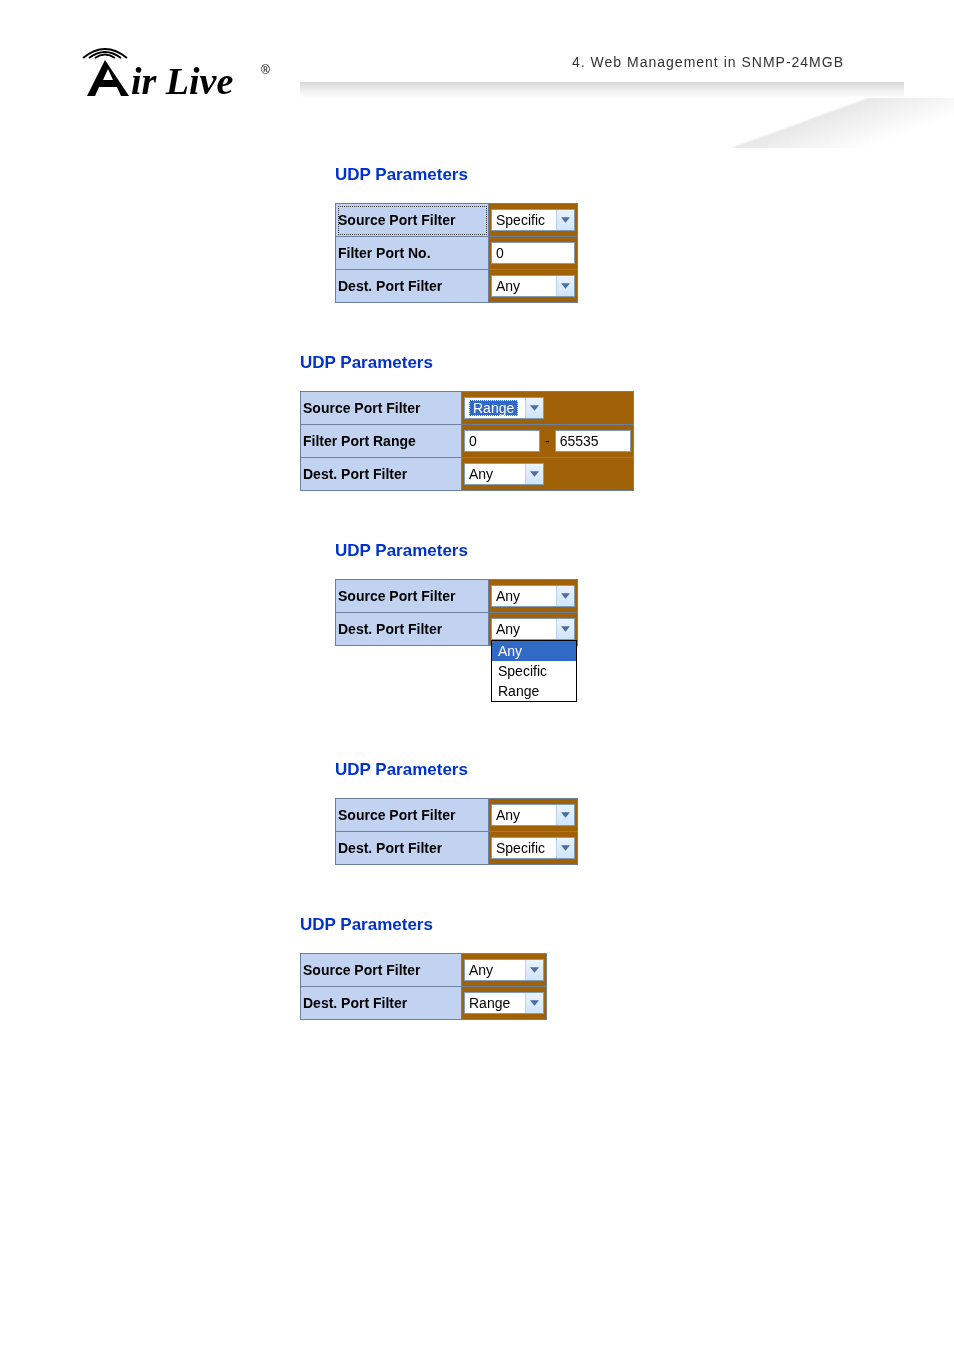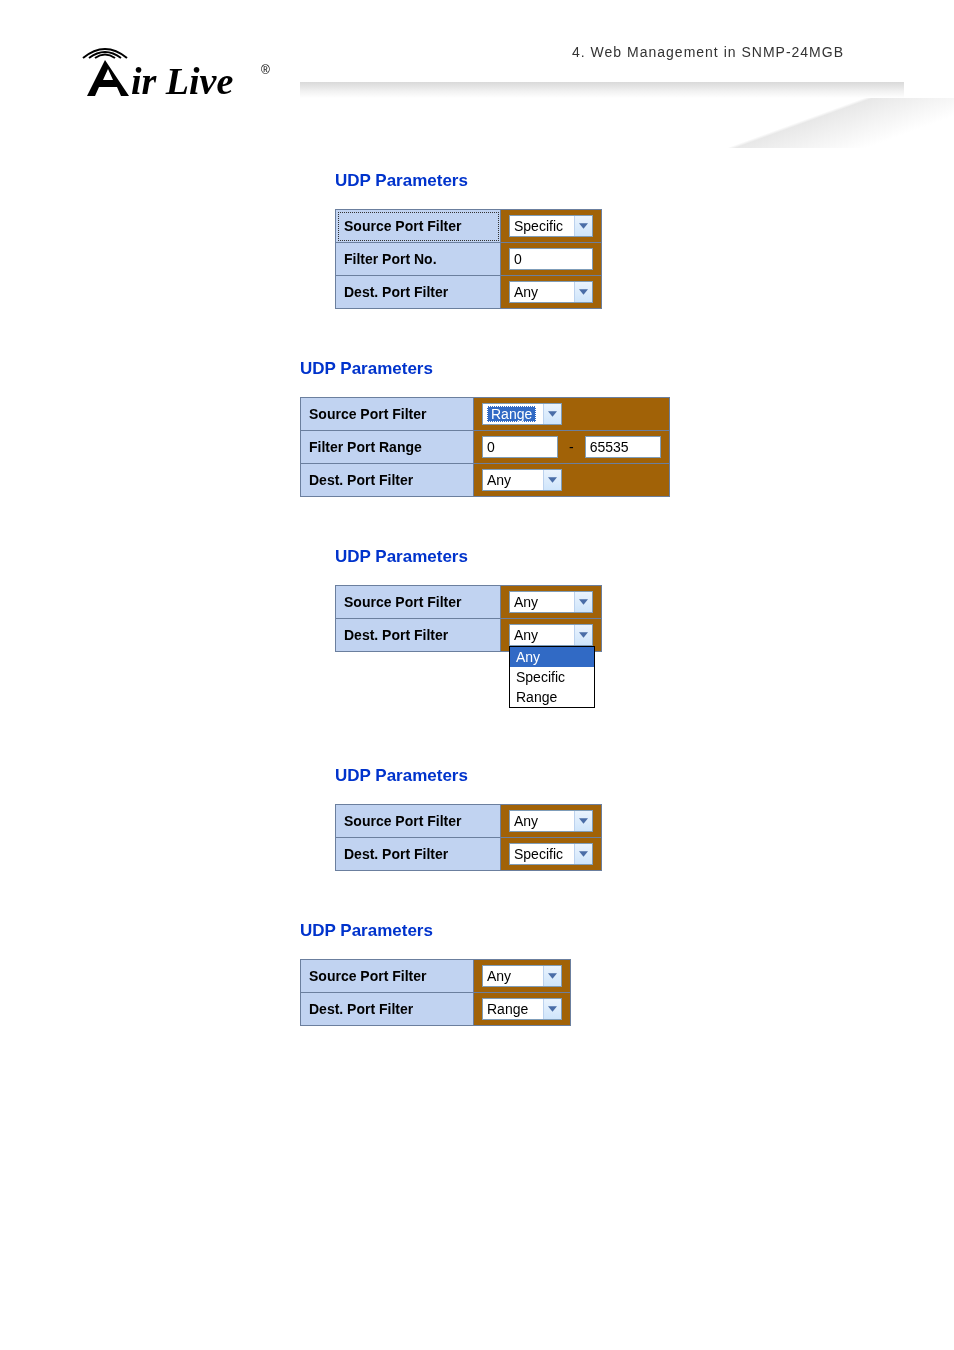--- a/index.html
+++ b/index.html
@@ -13,21 +13,21 @@
   .page {
     width: 954px;
     height: 1350px;
     position: relative;
     box-sizing: border-box;
     overflow: hidden;
   }
   
   .header-text {
     position: absolute;
-    top: 44px;
+    top: 54px;
     right: 110px;
     font-size: 14px;
     color: #333;
     letter-spacing: 1px;
   }
   .header-rule {
     position: absolute;
     top: 82px;
     left: 300px;
     right: 50px;
@@ -47,41 +47,41 @@
     top: 30px;
     left: 61px;
     width: 210px;
     height: 80px;
   }
   .logo svg { width: 100%; height: 100%; }
 
   
   .content {
     position: absolute;
-    top: 171px;
+    top: 165px;
     left: 300px;
     width: 520px;
   }
   .block { margin-bottom: 50px; }
   .indent { margin-left: 35px; }
   .section-title {
     font-weight: bold;
     font-size: 17px;
     color: #0033cc;
     margin-bottom: 18px;
   }
 
   table.params {
     border-collapse: collapse;
     border: 1px solid #6b7f9e;
     background: #ffffff;
   }
   table.params td {
     border: 1px solid #6b7f9e;
-    padding: 3px 8px;
+    padding: 3px 2px;
     vertical-align: middle;
     height: 26px;
   }
   td.label {
     background: #c1d3f1;
     font-weight: bold;
     font-size: 14px;
     white-space: nowrap;
   }
   td.label.dotted {

